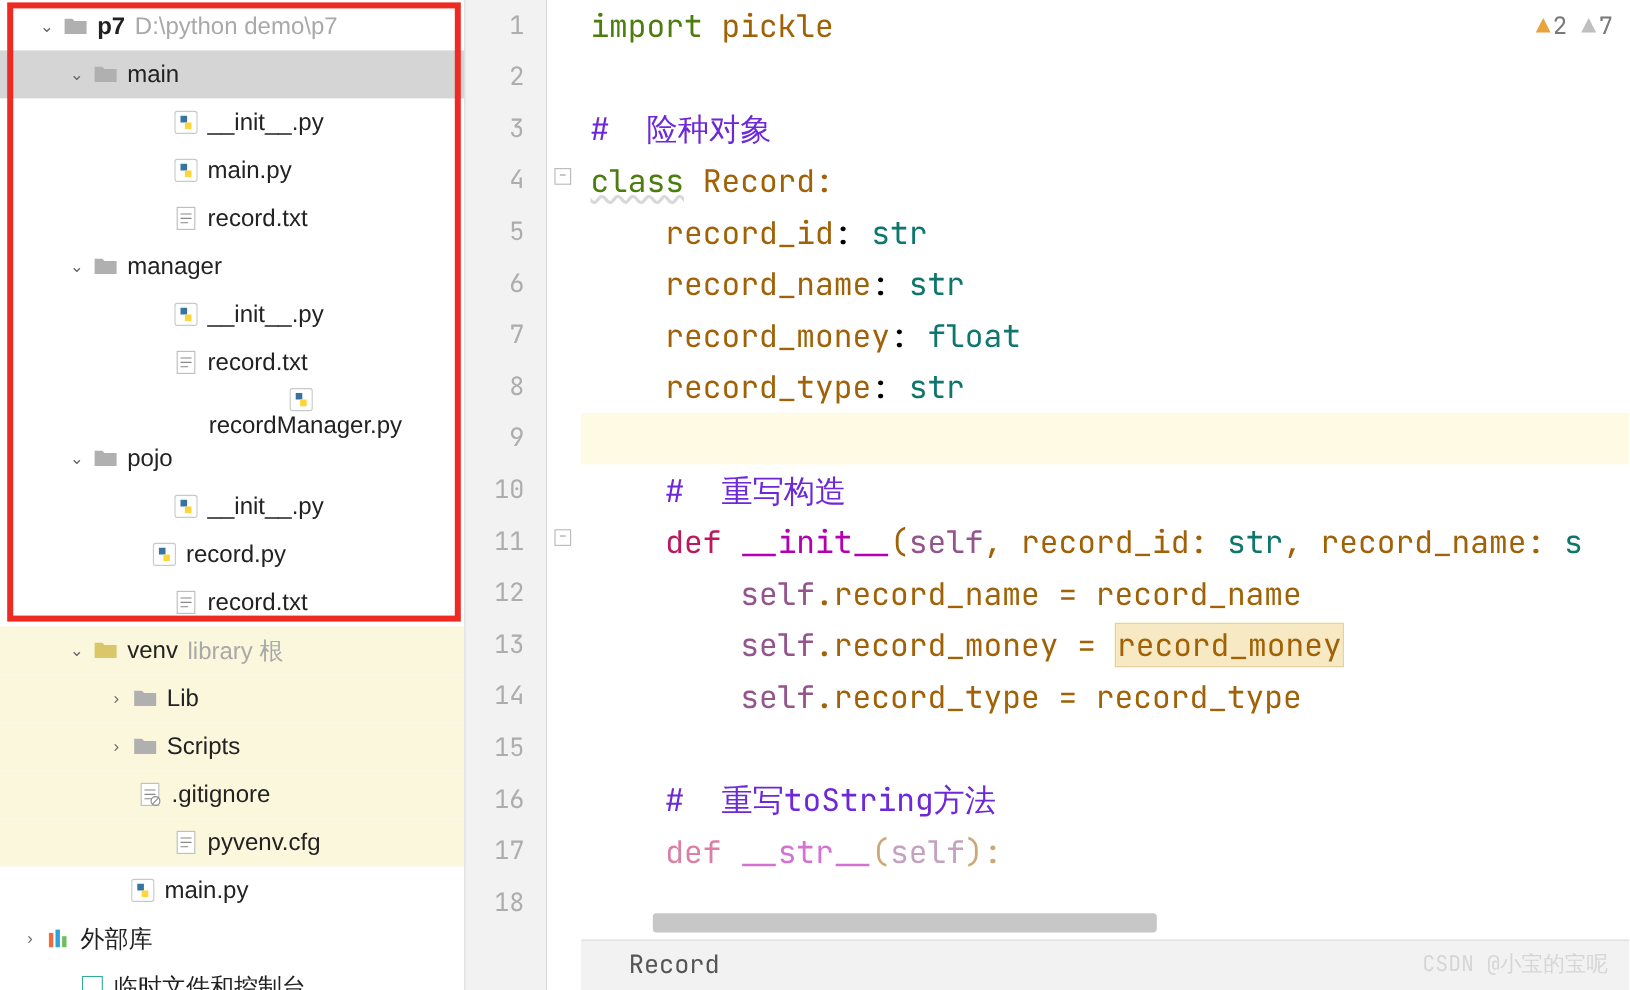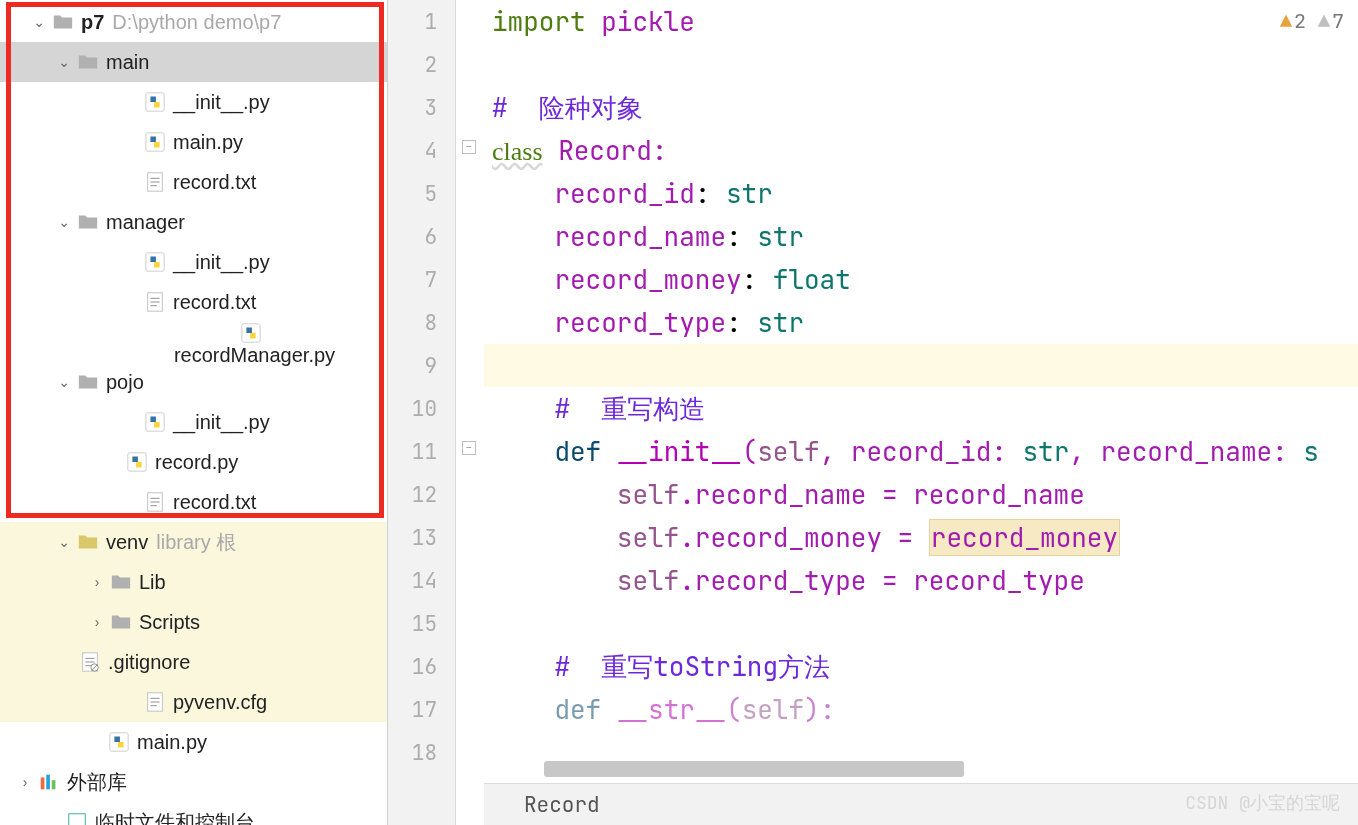--- a/index.html
+++ b/index.html
@@ -91,28 +91,28 @@
       overflow: hidden;
     }
     .code-line {
       height: 43px;
       line-height: 43px;
       white-space: pre;
       padding-left: 8px;
     }
     .line-highlight { background: #fffae3; }
     .kw { color: #4d7c0f; }
-    .kw-def { color: #0c4a6e; }
+    .kw-def { color: #be185d; }
     .builtin { color: #0f766e; }
     .comment { color: #6d28d9; }
     .self { color: #94558d; }
     .fn-dunder { color: #b200b2; }
-    .text { color: #a21caf; }
+    .text { color: #a16207; }
     .param-hl { background: #f7e9c4; border: 1px solid #e4d39c; padding: 0 1px; }
-    .squiggle { text-decoration: underline wavy #d8d8d8; font-family: Liberation Serif, serif; }
+    .squiggle { text-decoration: underline wavy #d8d8d8; }
     .inspections {
       position: absolute;
       right: 14px;
       top: 8px;
       display: flex;
       gap: 12px;
       font-size: 20px;
       color: #797979;
       z-index: 5;
     }
@@ -286,21 +286,21 @@
           </svg></span>
         <span class="label">Lib</span>
       </div>
       <div class="tree-item venv-root" style="padding-left: 88px;">
         <span class="chevron">›</span>
         <span class="icon"><svg viewBox="0 0 24 24" width="22" height="22">
             <path fill="#b0b0b0" d="M2 5h7l2 2h11v12H2z"></path>
           </svg></span>
         <span class="label">Scripts</span>
       </div>
-      <div class="tree-item venv-root" style="padding-left: 57px;">
+      <div class="tree-item venv-root" style="padding-left: 92px;">
         <span class="chevron"></span>
         <span class="icon"><svg viewBox="0 0 24 24" width="22" height="22">
             <rect x="4" y="2" width="16" height="20" fill="#fff" stroke="#bcbcbc"></rect>
             <line x1="7" y1="8" x2="17" y2="8" stroke="#888"></line>
             <line x1="7" y1="12" x2="17" y2="12" stroke="#888"></line>
             <line x1="7" y1="16" x2="14" y2="16" stroke="#888"></line>
             <circle cx="17" cy="18" r="4" fill="#fff" stroke="#888"></circle>
             <line x1="14" y1="21" x2="20" y2="15" stroke="#888"></line>
           </svg></span>
         <span class="label">.gitignore</span>

